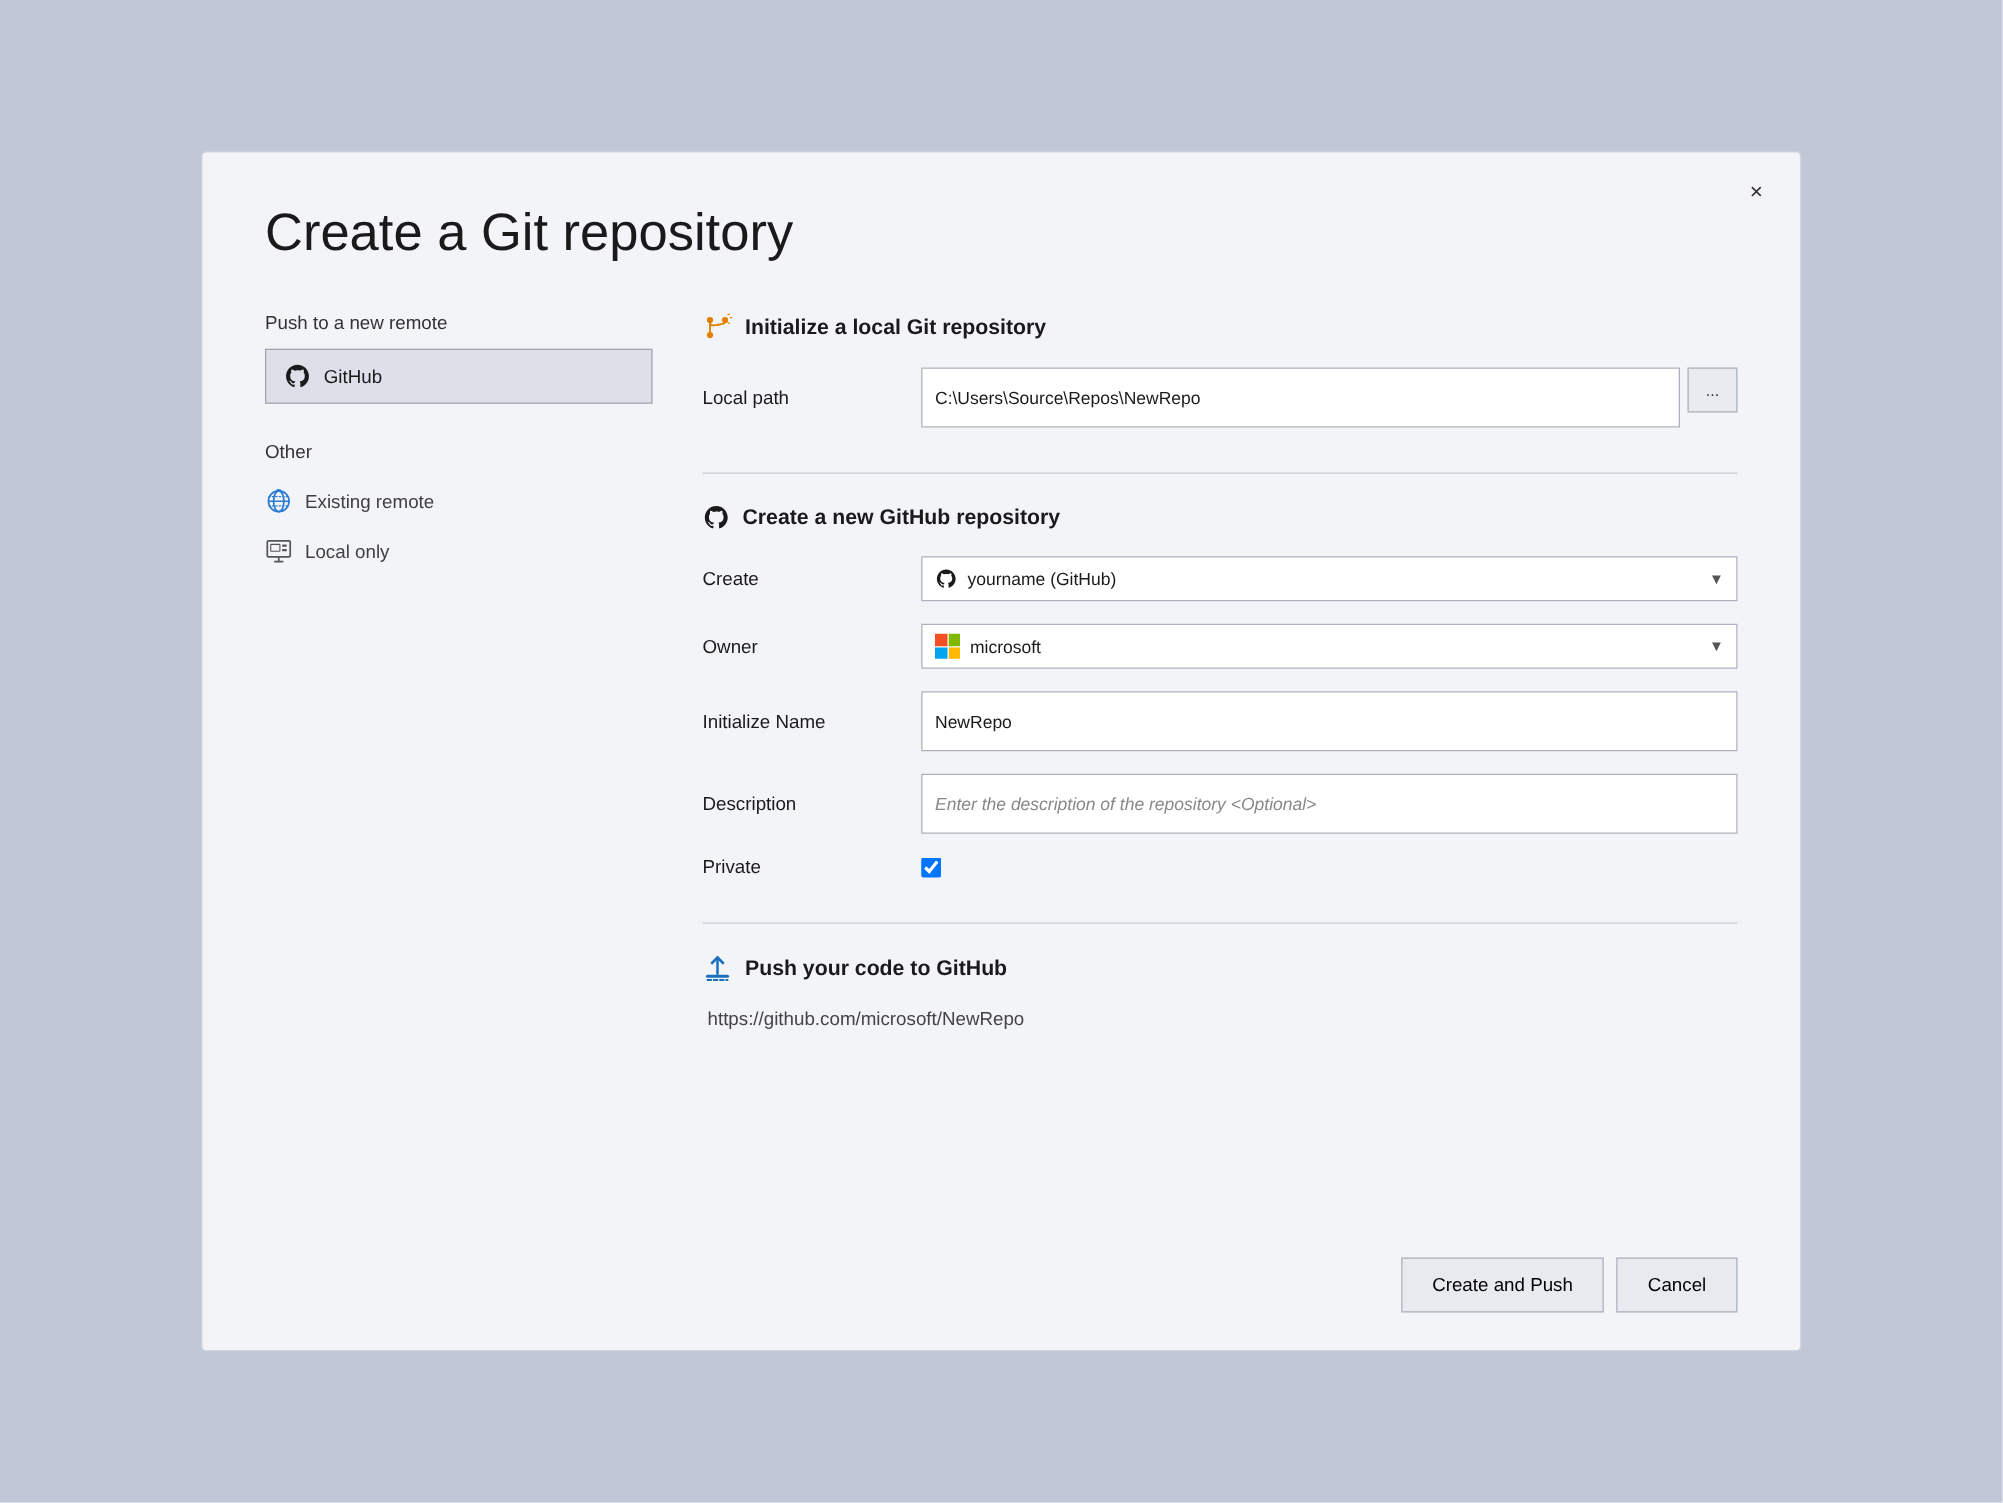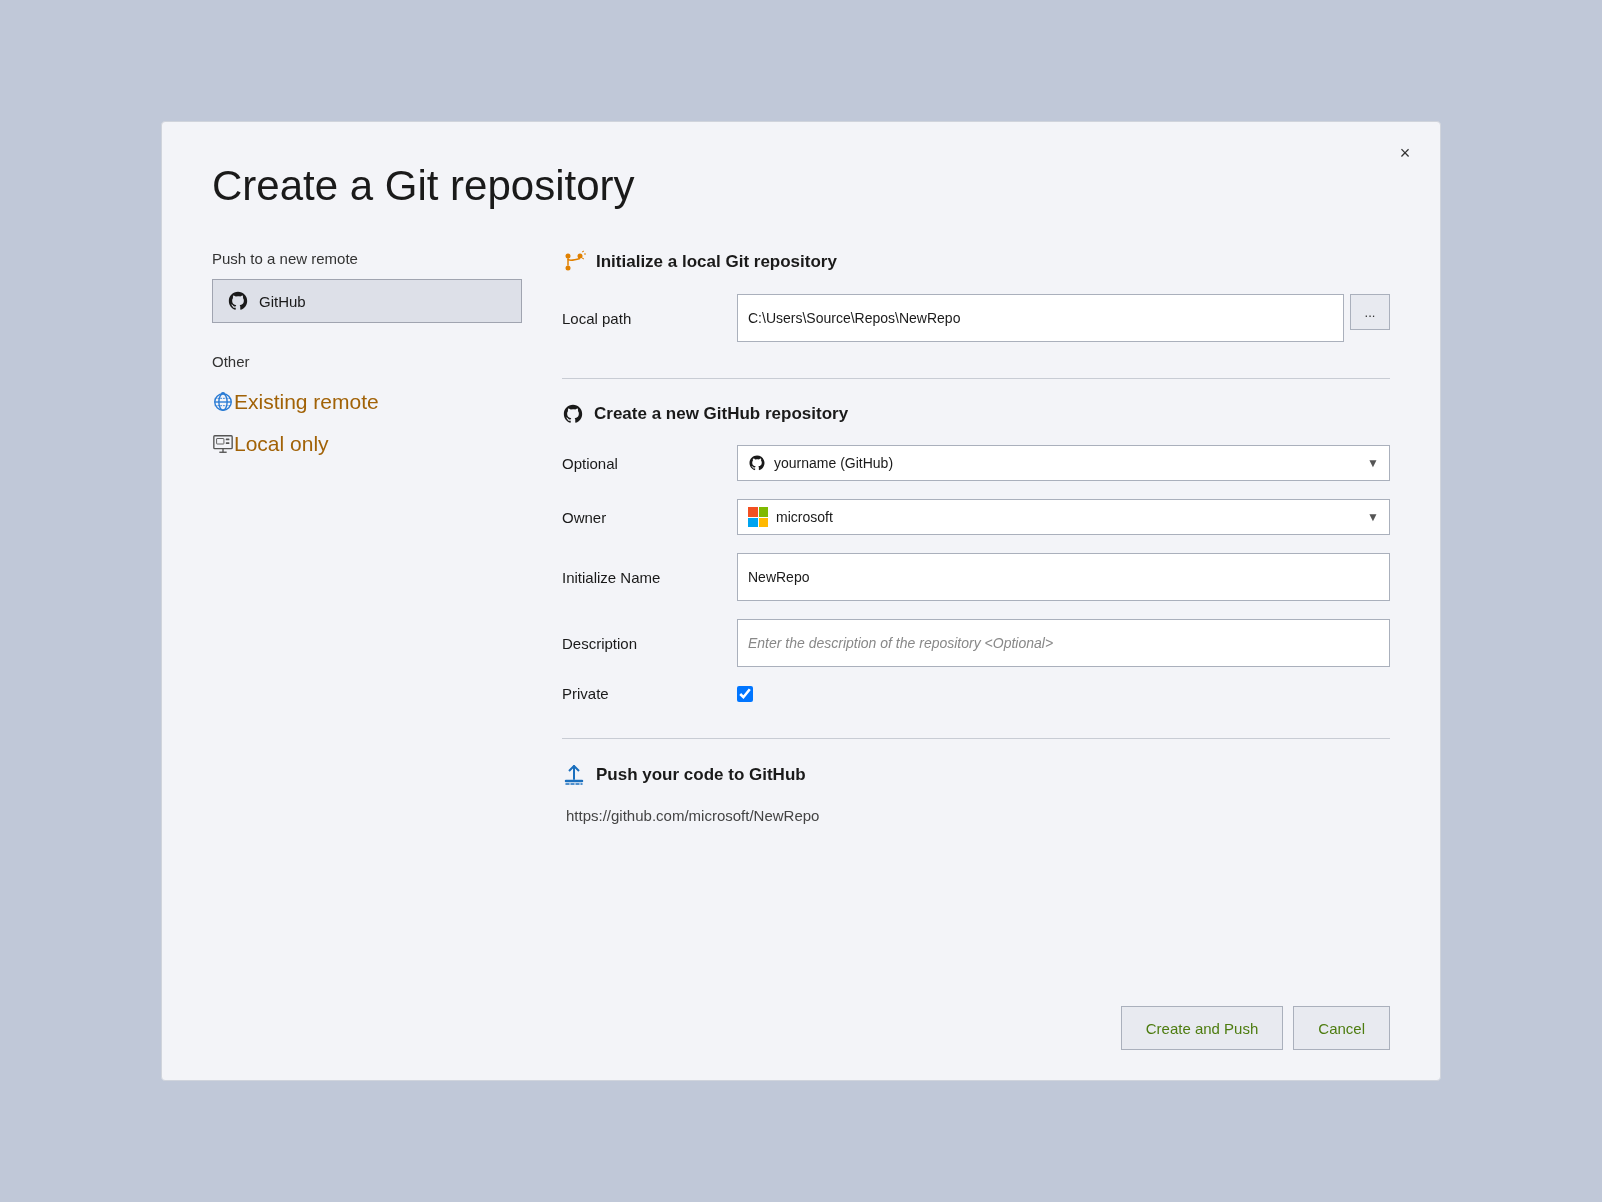--- a/index.html
+++ b/index.html
@@ -95,24 +95,25 @@
 
     .sidebar-other-label {
       font-size: 15px;
       color: #333;
       margin-bottom: 14px;
     }
 
     .sidebar-link {
       display: flex;
       align-items: center;
+      gap: 10px;
       padding: 6px 0;
       cursor: pointer;
-      font-size: 21px;
-      color: #a16207;
+      font-size: 15px;
+      color: #404040;
       margin-bottom: 6px;
     }
 
     
     .main-content {
       flex: 1;
     }
 
     .section {
       margin-bottom: 36px;
@@ -254,21 +255,21 @@
       padding-top: 30px;
     }
 
     .btn {
       height: 44px;
       padding: 0 24px;
       font-size: 15px;
       border: 1px solid #aab0bc;
       cursor: pointer;
       background: #e8eaf0;
-      color: #4d7c0f;
+      color: #000000;
     }
 
     .btn-primary {
       background: #e8eaf0;
     }
 
     
     .globe-icon-svg, .monitor-icon-svg {
       width: 22px;
       height: 22px;
@@ -382,21 +383,21 @@
 
       <div class="section">
         <div class="section-header">
           <svg class="github-icon" viewBox="0 0 24 24" fill="#1a1a1a" xmlns="http://www.w3.org/2000/svg">
             <path d="M12 2C6.477 2 2 6.477 2 12c0 4.418 2.865 8.166 6.839 9.489.5.092.682-.217.682-.482 0-.237-.009-.868-.013-1.703-2.782.604-3.369-1.341-3.369-1.341-.454-1.154-1.11-1.461-1.11-1.461-.908-.62.069-.608.069-.608 1.003.07 1.531 1.03 1.531 1.03.892 1.529 2.341 1.087 2.91.831.092-.646.35-1.086.636-1.336-2.22-.253-4.555-1.11-4.555-4.943 0-1.091.39-1.984 1.029-2.683-.103-.253-.446-1.27.098-2.647 0 0 .84-.269 2.75 1.025A9.578 9.578 0 0112 6.836c.85.004 1.705.115 2.504.337 1.909-1.294 2.747-1.025 2.747-1.025.546 1.377.203 2.394.1 2.647.64.699 1.028 1.592 1.028 2.683 0 3.842-2.339 4.687-4.566 4.935.359.309.678.919.678 1.852 0 1.336-.012 2.415-.012 2.743 0 .267.18.578.688.48C19.138 20.163 22 16.418 22 12c0-5.523-4.477-10-10-10z"></path>
           </svg>
           <span class="section-header-title">Create a new GitHub repository</span>
         </div>
 
         <div class="field-row">
-          <div class="field-label">Optional</div>
+          <div class="field-label">Create</div>
           <div class="field-control">
             <div class="select-wrapper">
               <div class="custom-select" style="cursor:pointer;">
                 <div class="custom-select-inner">
                   <svg width="18" height="18" viewBox="0 0 24 24" fill="#1a1a1a">
                     <path d="M12 2C6.477 2 2 6.477 2 12c0 4.418 2.865 8.166 6.839 9.489.5.092.682-.217.682-.482 0-.237-.009-.868-.013-1.703-2.782.604-3.369-1.341-3.369-1.341-.454-1.154-1.11-1.461-1.11-1.461-.908-.62.069-.608.069-.608 1.003.07 1.531 1.03 1.531 1.03.892 1.529 2.341 1.087 2.91.831.092-.646.35-1.086.636-1.336-2.22-.253-4.555-1.11-4.555-4.943 0-1.091.39-1.984 1.029-2.683-.103-.253-.446-1.27.098-2.647 0 0 .84-.269 2.75 1.025A9.578 9.578 0 0112 6.836c.85.004 1.705.115 2.504.337 1.909-1.294 2.747-1.025 2.747-1.025.546 1.377.203 2.394.1 2.647.64.699 1.028 1.592 1.028 2.683 0 3.842-2.339 4.687-4.566 4.935.359.309.678.919.678 1.852 0 1.336-.012 2.415-.012 2.743 0 .267.18.578.688.48C19.138 20.163 22 16.418 22 12c0-5.523-4.477-10-10-10z"></path>
                   </svg>
                   <span>yourname  (GitHub)</span>
                 </div>
                 <span style="font-size:12px;color:#555;">▼</span>

